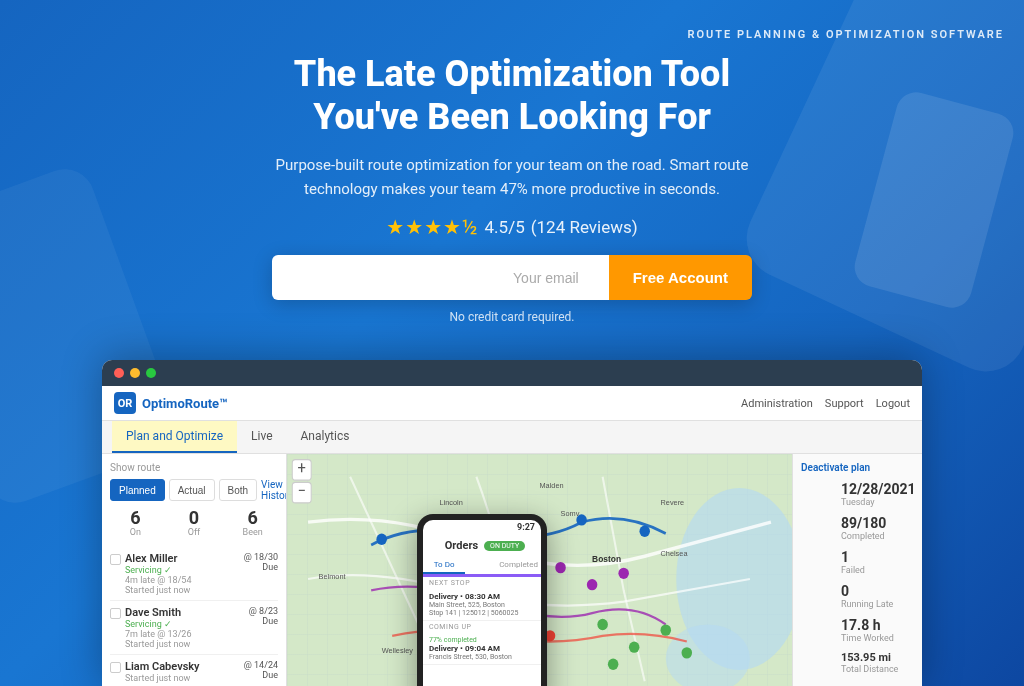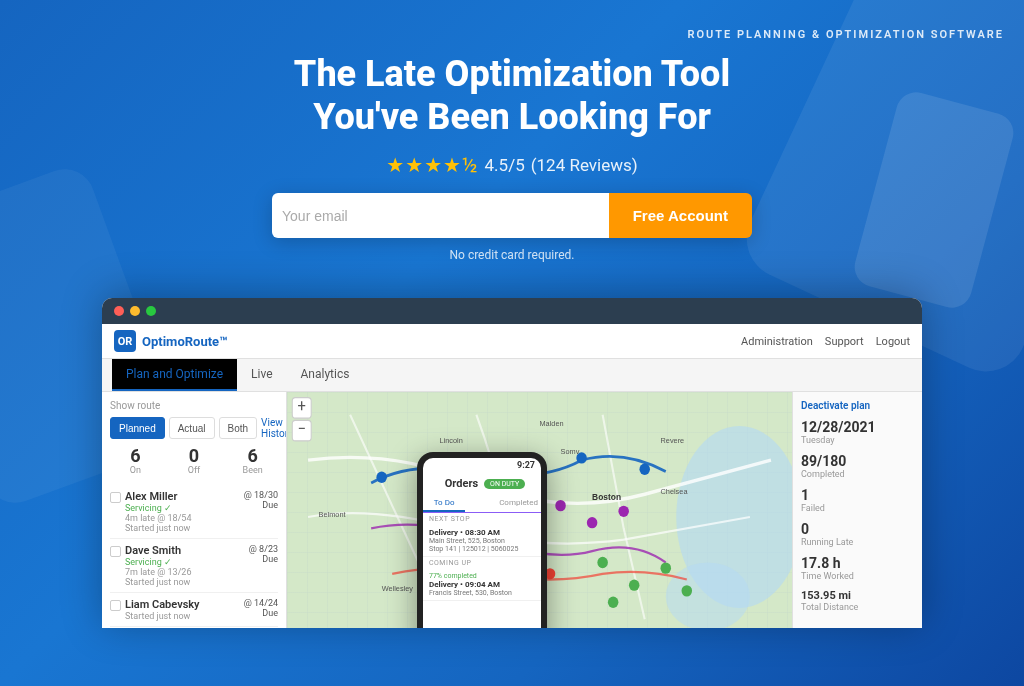--- a/index.html
+++ b/index.html
@@ -113,26 +113,27 @@
       max-width: 480px;
       margin: 0 auto 10px;
       gap: 0;
       border-radius: 6px;
       overflow: hidden;
       box-shadow: 0 4px 20px rgba(0,0,0,0.2);
     }
 
     .email-input {
       flex: 1;
-      padding: 14px 10px;
+      padding: 14px 30px;
       font-size: 14px;
       border: none;
       outline: none;
       color: #333;
       background: #fff;
+      text-align: right;
     }
 
     .email-input::placeholder {
       color: #aaa;
     }
 
     .cta-button {
       padding: 14px 24px;
       background: #ff9800;
       color: #fff;
@@ -235,21 +236,21 @@
       cursor: pointer;
       display: flex;
       align-items: center;
       gap: 5px;
       border-bottom: 2px solid transparent;
     }
 
     .app-tab.active {
       color: #1565c0;
       border-bottom-color: #1565c0;
-      background: #000000;
+      background: #fef9c3;
     }
 
     
     .app-body {
       display: flex;
       height: calc(330px - 80px);
       overflow: hidden;
     }
 
     
@@ -396,20 +397,21 @@
 
     .panel-title {
       font-size: 10px;
       color: #1565c0;
       font-weight: 600;
       margin-bottom: 8px;
     }
 
     .panel-stat {
       margin-bottom: 8px;
+      margin-left: 40px;
     }
 
     .panel-stat-val {
       font-size: 14px;
       font-weight: 700;
       color: #333;
     }
 
     .panel-stat-label {
       font-size: 9px;
@@ -456,21 +458,21 @@
     .on-duty-badge {
       background: #4caf50;
       color: #fff;
       border-radius: 8px;
       padding: 1px 6px;
       font-size: 7px;
     }
 
     .mobile-tabs {
       display: flex;
-      border-bottom: 1px solid #8b5cf6;
+      border-bottom: 3px solid #8b5cf6;
       gap: 31px;
     }
 
     .mobile-tab {
       flex: 1;
       text-align: center;
       padding: 3px;
       font-size: 8px;
       color: #999;
     }
@@ -520,20 +522,21 @@
   <div class="bg-shape-2"></div>
   <div class="bg-shape-3"></div>
 </div>
 
 <div class="hero">
   <div class="hero-subtitle">ROUTE PLANNING &amp; OPTIMIZATION SOFTWARE</div>
   <h1 class="hero-title">
     <span>The Late Optimization Tool</span><br>
     <span>You've Been Looking For</span>
   </h1>
+  <p class="hero-description">Purpose-built route optimization for your team on the road. Smart route technology makes your team 47% more productive in seconds.</p>
 
   <div class="rating-row">
     <span class="stars">★★★★½</span>
     <span class="rating-text">4.5/5</span>
     <span class="rating-text">(124 Reviews)</span>
   </div>
 
   <div class="email-form">
     <input class="email-input" type="email" placeholder="Your email" style="">
     <button class="cta-button">Free Account</button>

